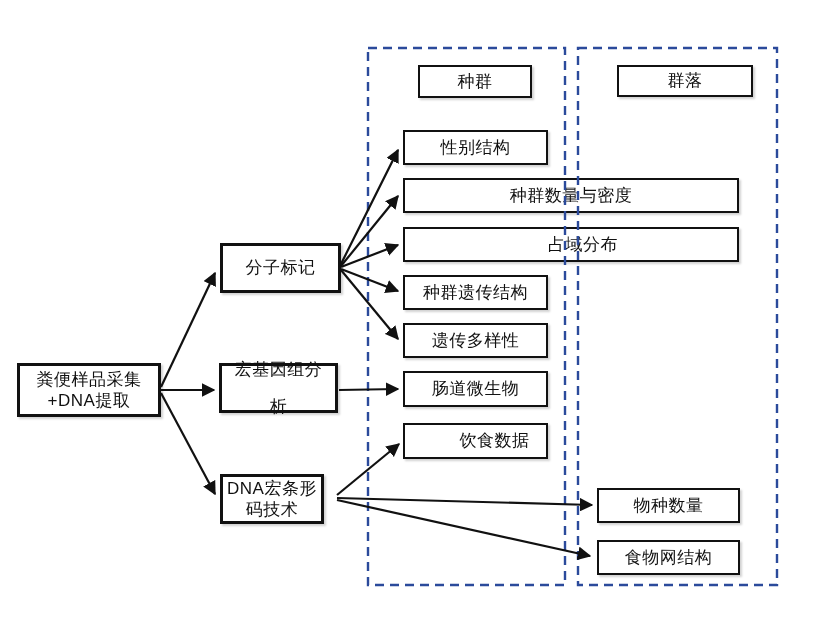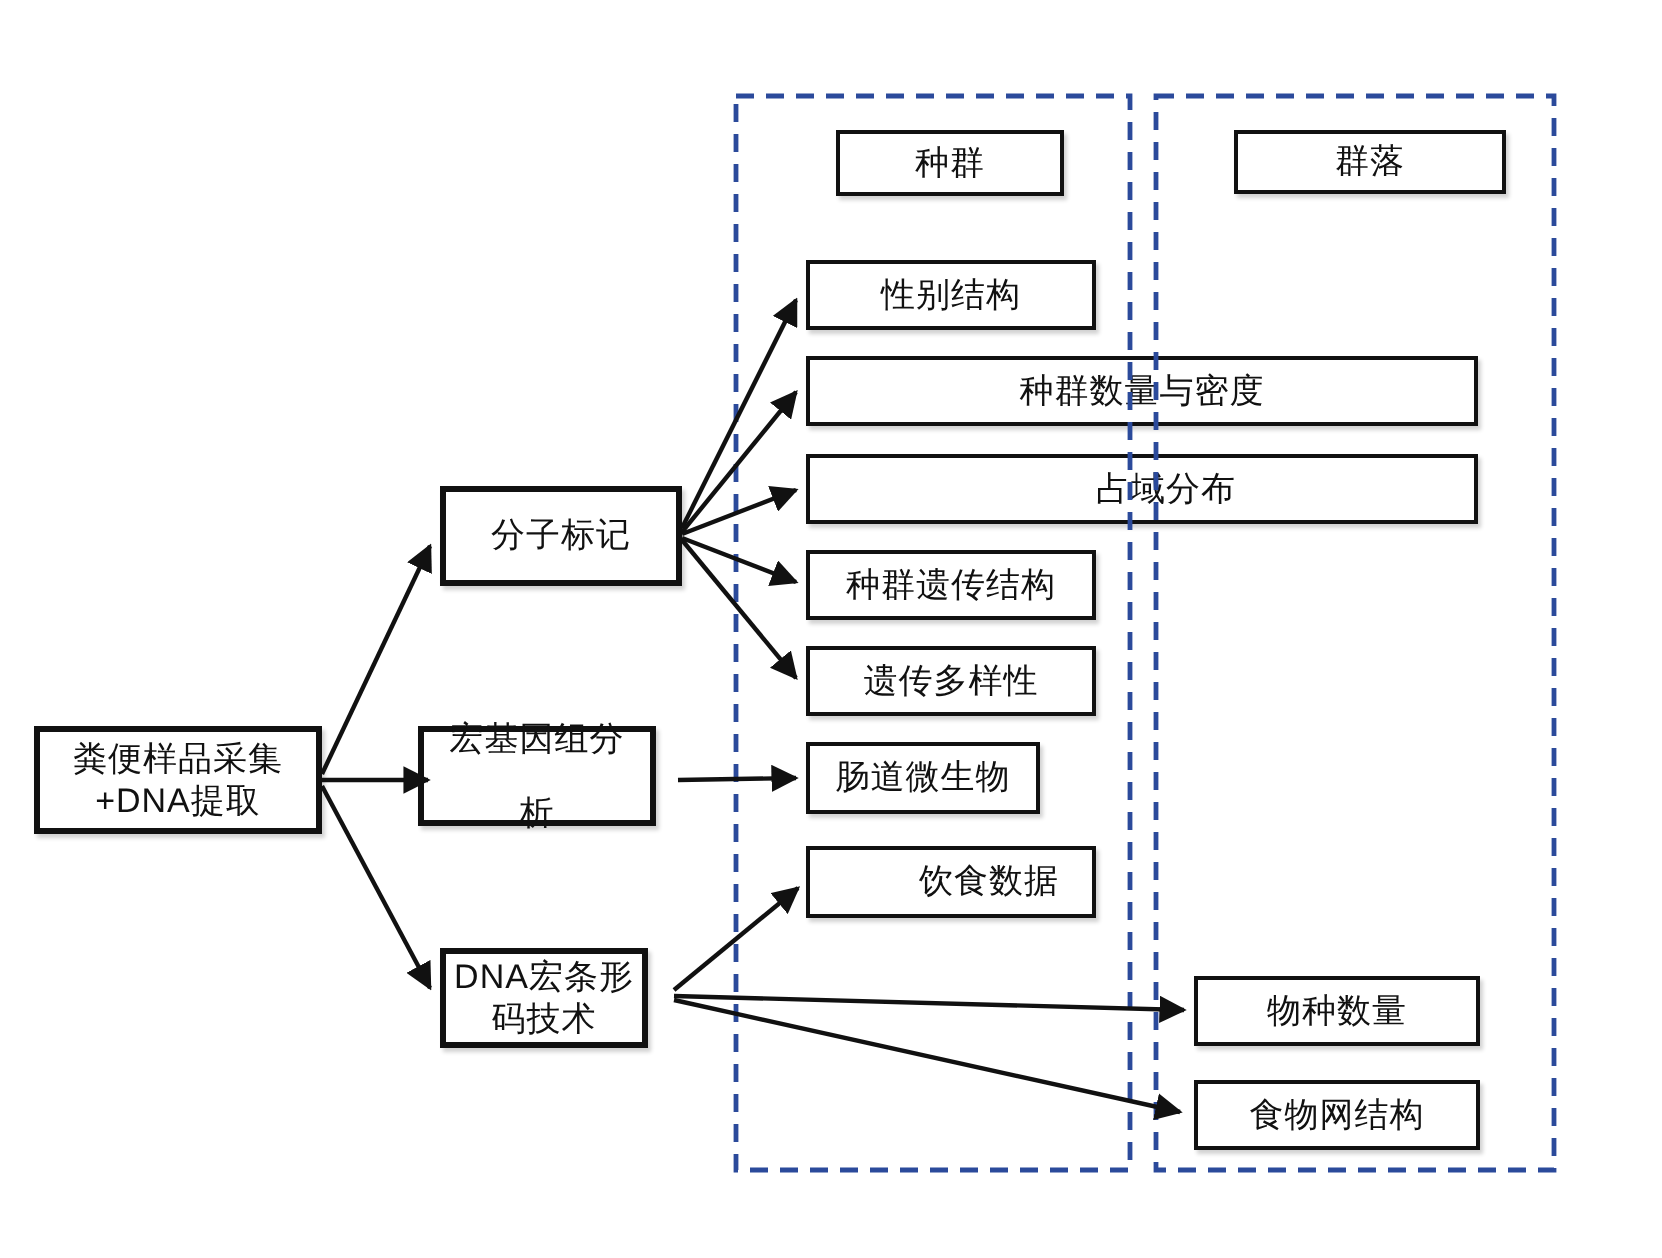--- a/index.html
+++ b/index.html
@@ -58,21 +58,21 @@
 <div class="canvas">
 
   <div class="node thick" style="left:220px; top:243px; width:121px; height:50px;">
     <span>分子标记</span>
   </div>
 
   <div class="node thick" style="left:17px; top:363px; width:144px; height:54px;">
     <span>粪便样品采集</span>
     <span>+DNA提取</span>
   </div>
-  <div class="node thick" style="left:209px; top:363px; width:119px; height:50px;gap:16px;">
+  <div class="node thick" style="left:219px; top:363px; width:119px; height:50px;gap:16px;">
     <span>宏基因组分</span>
     <span>析</span>
   </div>
   <div class="node thick" style="left:220px; top:474px; width:104px; height:50px;">
     <span>DNA宏条形</span>
     <span>码技术</span>
   </div>
 
   <div class="node" style="left:418px; top:65px; width:114px; height:33px;">
     <span>种群</span>
@@ -89,21 +89,21 @@
   </div>
   <div class="node" style="left:403px; top:227px; width:336px; height:35px;padding-left:24px;">
     <span>占域分布</span>
   </div>
   <div class="node" style="left:403px; top:275px; width:145px; height:35px;">
     <span>种群遗传结构</span>
   </div>
   <div class="node" style="left:403px; top:323px; width:145px; height:35px;">
     <span>遗传多样性</span>
   </div>
-  <div class="node" style="left:403px; top:371px; width:117px; height:36px;">
+  <div class="node" style="left:403px; top:371px; width:145px; height:36px;">
     <span>肠道微生物</span>
   </div>
   <div class="node" style="left:403px; top:423px; width:145px; height:36px;padding-left:38px;">
     <span>饮食数据</span>
   </div>
   <div class="node" style="left:597px; top:488px; width:143px; height:35px;">
     <span>物种数量</span>
   </div>
   <div class="node" style="left:597px; top:540px; width:143px; height:35px;">
     <span>食物网结构</span>

